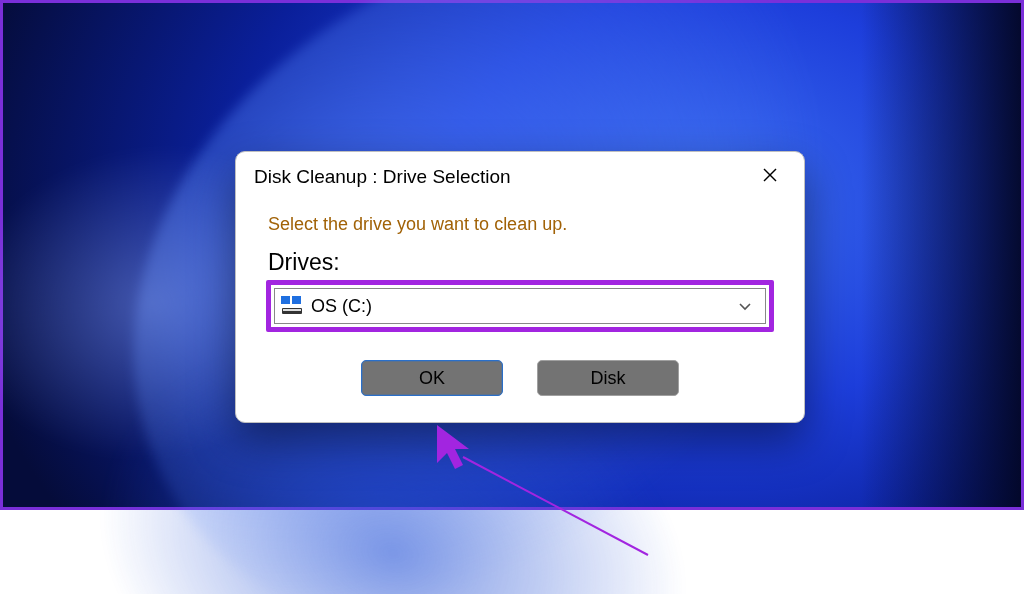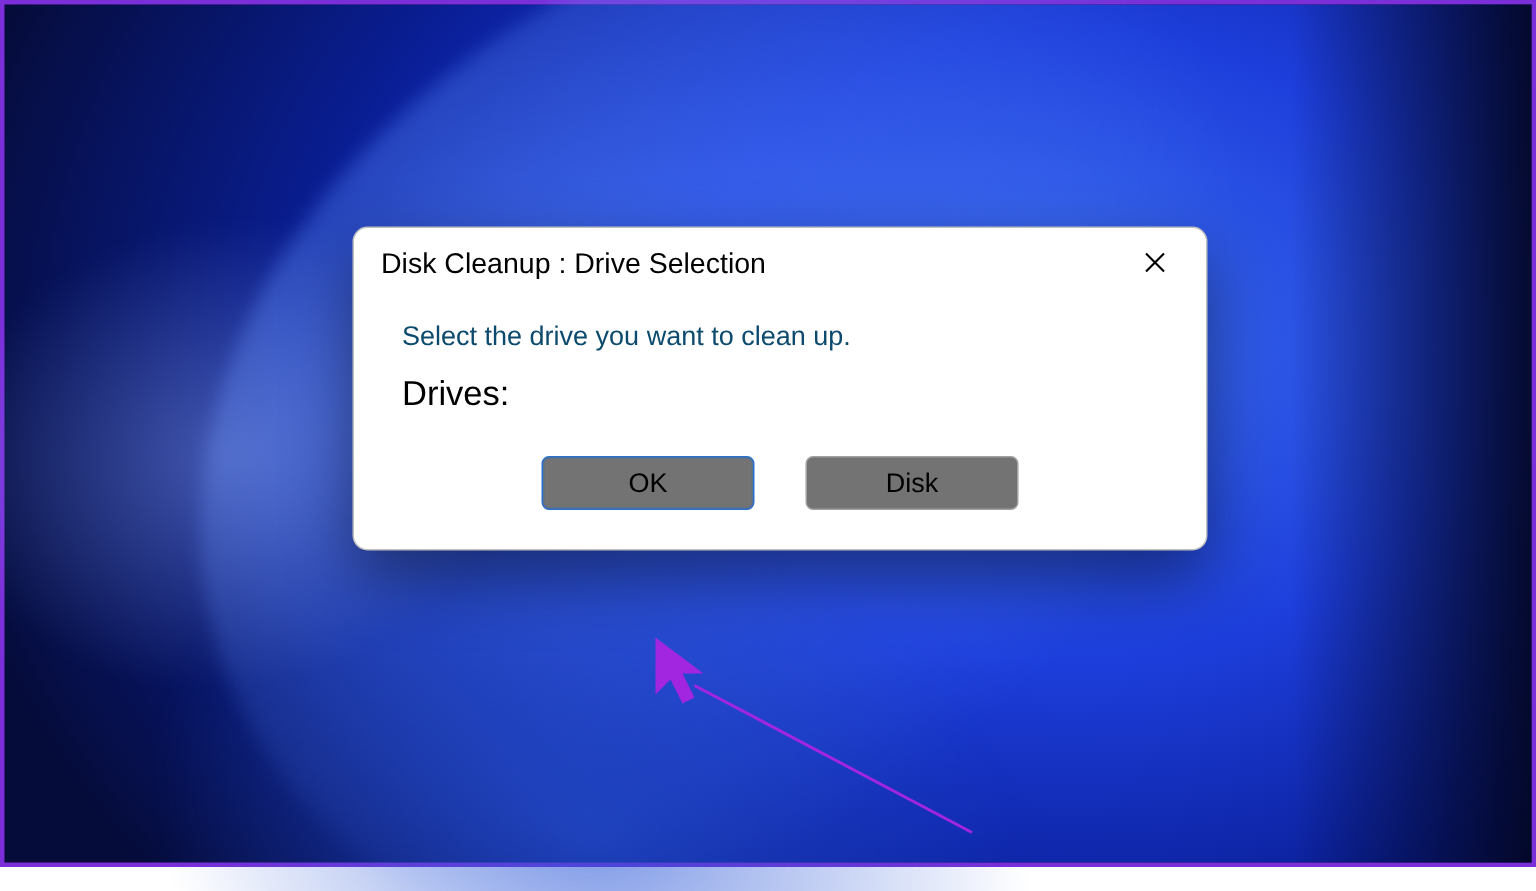--- a/index.html
+++ b/index.html
@@ -8,21 +8,21 @@
     width: 1024px;
     height: 594px;
     overflow: hidden;
     font-family: "Segoe UI", Arial, sans-serif;
   }
 
   
   .desktop {
     position: relative;
     width: 1024px;
-    height: 578px;
+    height: 510px;
     background:
       radial-gradient(ellipse 900px 700px at 70% 40%, #3b6df0 0%, #1d3edb 30%, #0a1f9a 55%, #050c3a 85%),
       radial-gradient(ellipse 600px 400px at 30% 80%, rgba(120,160,255,0.35) 0%, rgba(0,0,0,0) 60%),
       #020722;
     border: 3px solid #7a2fd9;
     box-sizing: border-box;
   }
 
   
   .swoosh {
@@ -77,21 +77,21 @@
     cursor: pointer;
   }
   .close-btn svg { width: 14px; height: 14px; }
 
   .body {
     padding: 8px 30px 26px 30px;
   }
 
   .prompt {
     font-size: 18px;
-    color: #0c4a6e;
+    color: #a16207;
     margin: 8px 0 14px 2px;
   }
 
   .drives-label {
     font-size: 23px;
     color: #000;
     margin: 0 0 4px 2px;
   }
 
   
@@ -178,20 +178,38 @@
           </svg>
         </span>
       </div>
     </div>
 
     <div class="body">
       <div class="prompt">Select the drive you want to clean up.</div>
 
       <div class="drives-label">Drives:</div>
 
+      <div class="combo-highlight">
+        <div class="combo">
+          <span class="drive-icon">
+            <svg viewBox="0 0 22 20">
+              <rect x="0" y="0" width="9" height="8" fill="#1f6fe0"></rect>
+              <rect x="11" y="0" width="9" height="8" fill="#1f6fe0"></rect>
+              <rect x="1" y="12" width="20" height="6" rx="1" fill="#333"></rect>
+              <rect x="2" y="13" width="18" height="2" fill="#ddd"></rect>
+            </svg>
+          </span>
+          <span class="combo-text">OS (C:)</span>
+          <span class="chev">
+            <svg viewBox="0 0 16 16">
+              <polyline points="3,6 8,11 13,6" fill="none" stroke="#555" stroke-width="1.6"></polyline>
+            </svg>
+          </span>
+        </div>
+      </div>
 
       <div class="button-row">
         <div class="btn default">
           <span>OK</span>
         </div>
         <div class="btn">
           <span>Disk</span>
         </div>
       </div>
     </div>

